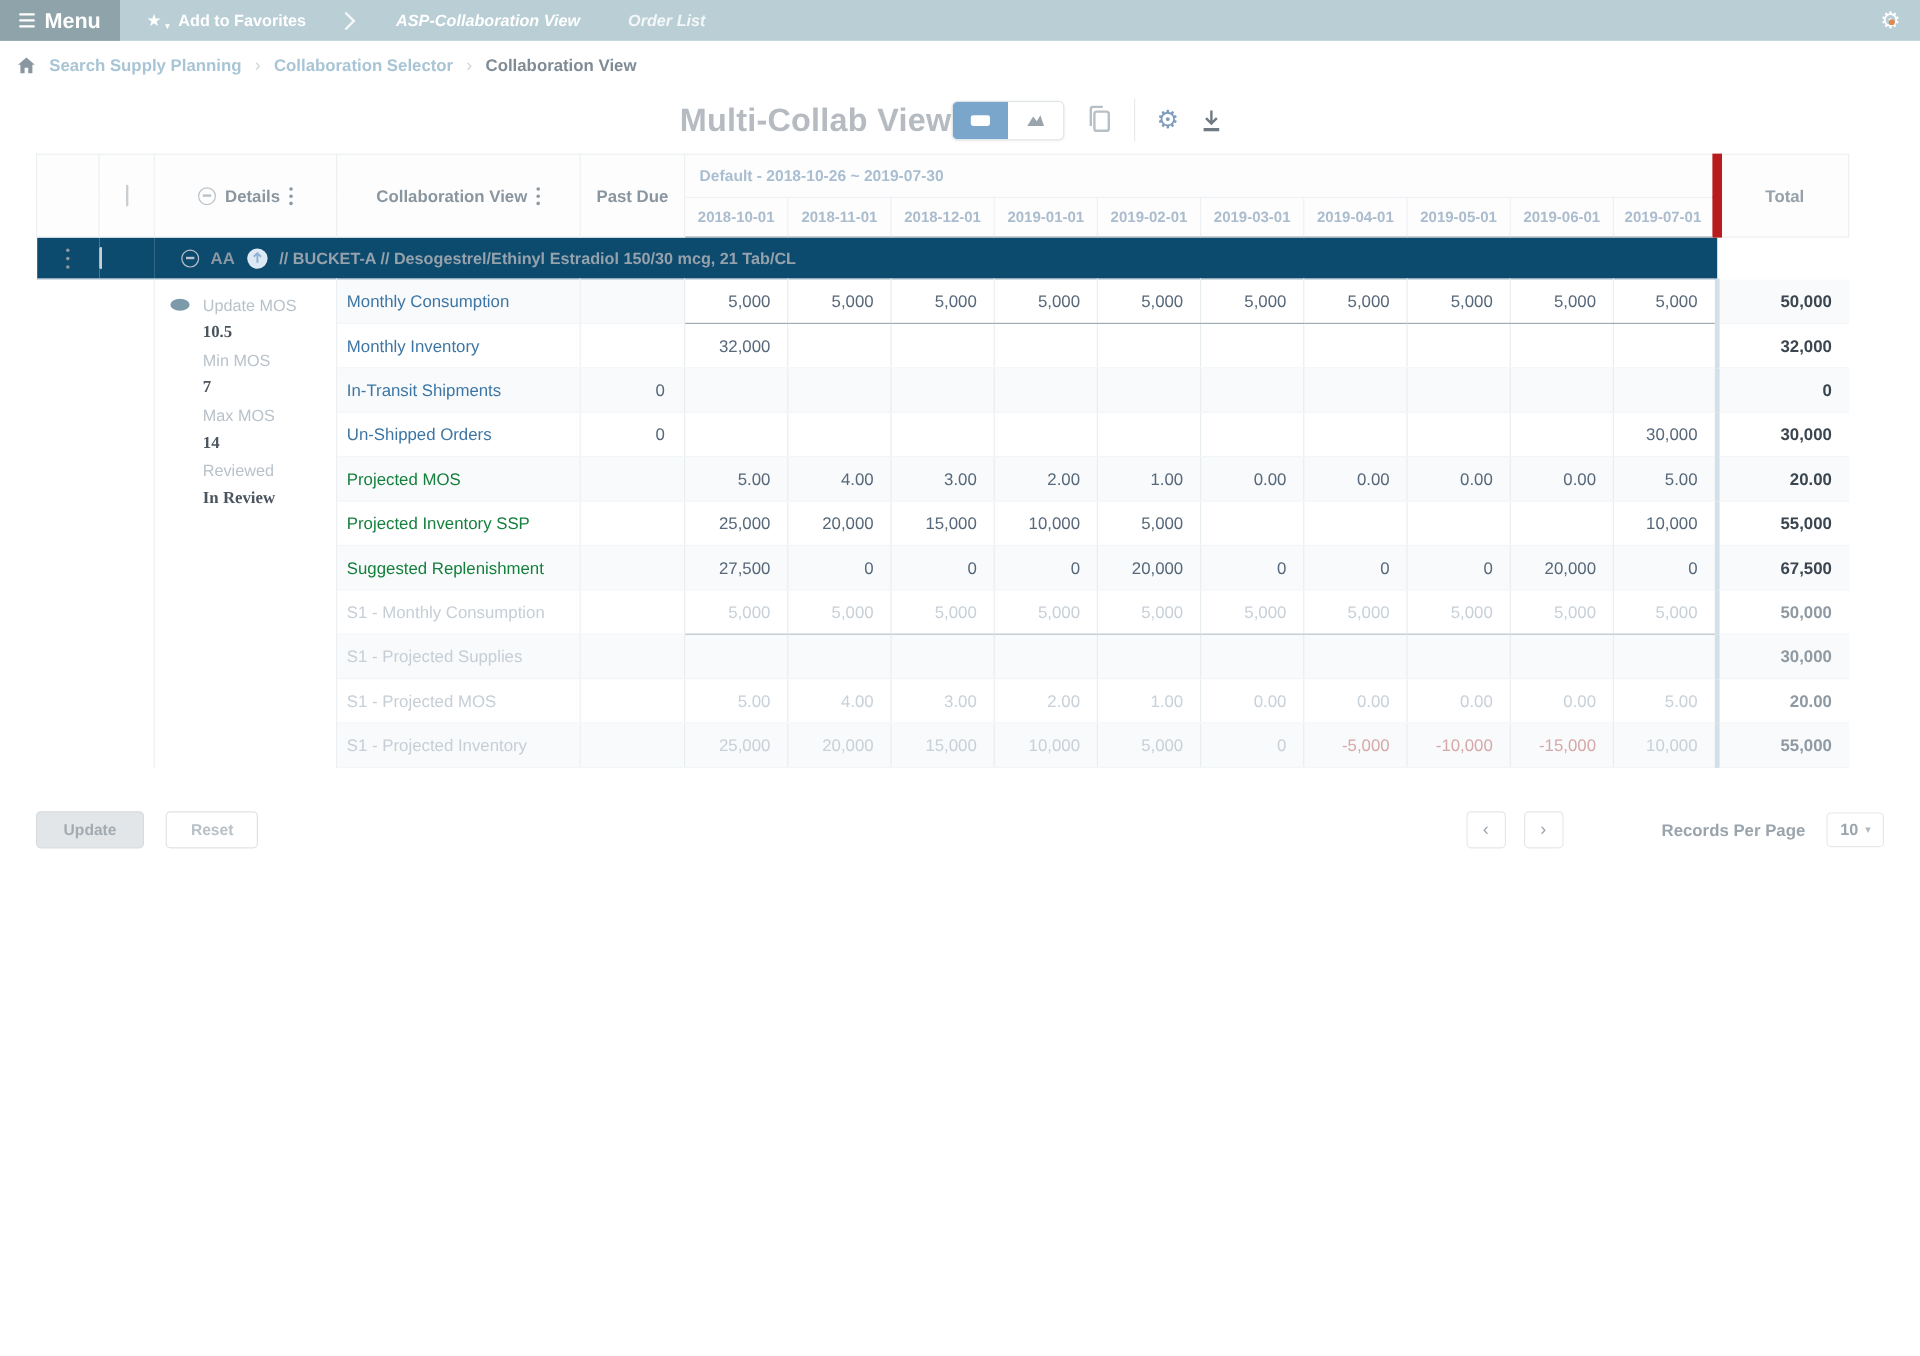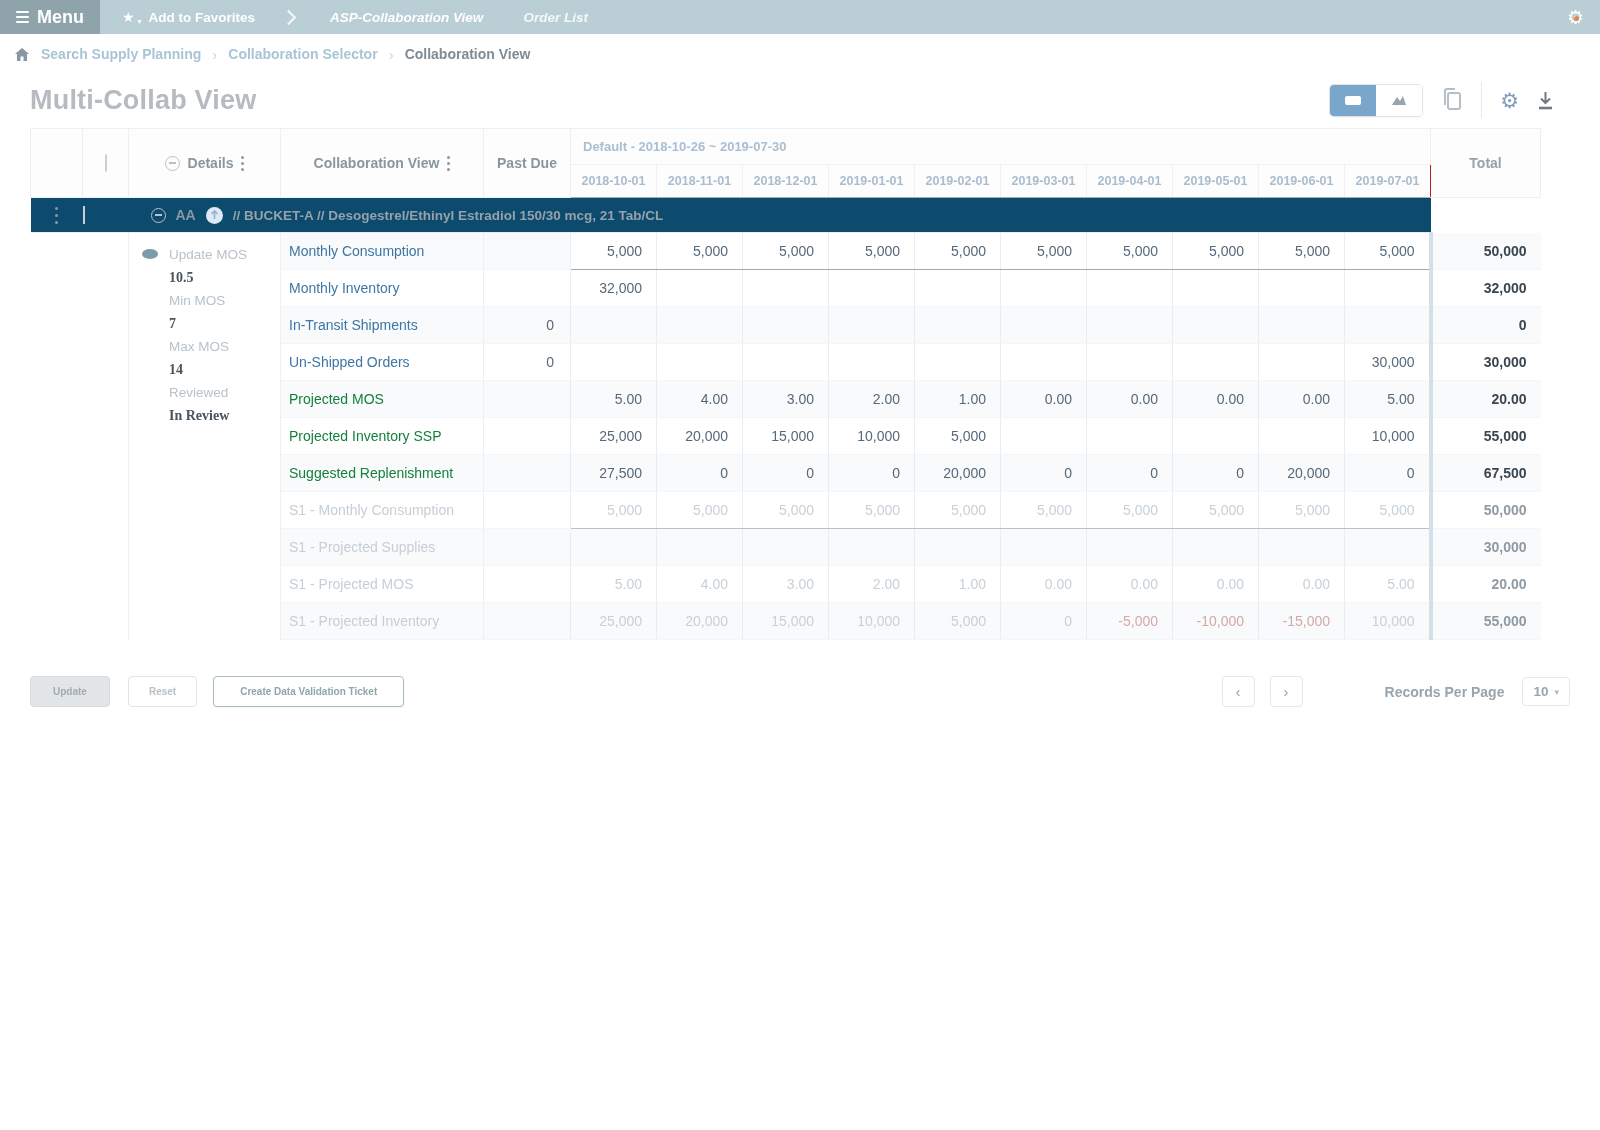--- a/index.html
+++ b/index.html
@@ -26,21 +26,21 @@
                       border-radius:50%; background:#dd8950; }
 
   
   .breadcrumb { height:40px; display:flex; align-items:center; padding-left:14px; gap:11px; }
   .crumb-home { display:flex; cursor:pointer; }
   .crumb-sep { color:#ccd6dc; font-size:15px; }
   .crumb-link { color:#a9c5d5; font-size:14px; font-weight:600; cursor:pointer; }
   .crumb-current { color:#7f8b95; font-size:14px; font-weight:600; }
 
   
-  .title-row { display:flex; align-items:center; justify-content:space-between;
+  .title-row { display:flex; align-items:center; justify-content:center;
                padding:8px 46px 10px 30px; }
   .page-title { font-size:27px; font-weight:700; color:#b6bbc1; letter-spacing:.2px; }
   .controls { display:flex; align-items:center; gap:18px; }
   .toggle { display:flex; border:1px solid #dfe4e7; border-radius:5px; overflow:hidden;
             box-shadow:0 1px 2px rgba(0,0,0,.04); }
   .toggle-btn { width:46px; height:31px; display:flex; align-items:center; justify-content:center;
                 background:#fff; cursor:pointer; }
   .toggle-btn.active { background:#7ba6cb; }
   .tbl-glyph { width:16px; height:9px; background:#fff; border-radius:2px; }
   .v-divider { width:1px; height:36px; background:#e6eaec; }
@@ -53,21 +53,21 @@
   col.c-actions{width:52px} col.c-check{width:46px} col.c-details{width:152px}
   col.c-label{width:203px} col.c-pastdue{width:87px} col.c-m{width:86px} col.c-total{width:110px}
 
   thead th { border:1px solid #edf0f2; background:#fdfdfe; font-weight:600; color:#8a969f; }
   th.head-plain { height:69px; }
   .th-inner { display:flex; align-items:center; justify-content:center; gap:8px; }
   th.period-th { height:28px; text-align:left; padding-left:12px; font-weight:600;
                  color:#a9bed0; font-size:13px; border-bottom:1px solid #f0f3f5; }
   th.month-th { height:26px; color:#aabccd; font-size:12.5px; font-weight:600;
                 border-bottom:1px solid #a2aeb6; border-left:1px solid #eef1f3; border-right:1px solid #eef1f3; }
-  th.total-th { color:#97a1aa; font-weight:700; border-left:1px solid #b91c1c; }
+  th.total-th { color:#97a1aa; font-weight:700; border-left:8px solid #b91c1c; }
   th.pastdue-th { color:#8a969f; }
 
   .checkbox { width:19px; height:19px; border:1px solid #c9ced3; border-radius:3px;
               background:#fff; margin:0 auto; cursor:pointer; }
   .kebab { display:flex; flex-direction:column; gap:3px; align-items:center; cursor:pointer; }
   .kebab i { width:3px; height:3px; border-radius:50%; background:#8c98a2; }
   .collapse-icon { width:15px; height:15px; border-radius:50%; border:1.5px solid #b9c2c9;
                    display:inline-flex; align-items:center; justify-content:center; cursor:pointer; flex:0 0 auto; }
   .collapse-icon i { width:7px; height:1.5px; background:#b9c2c9; display:block; }
 
@@ -100,21 +100,21 @@
   tr.muted .pastdue-cell { color:#c8d0d8; }
   tr.muted .total-cell { color:#8f99a2; }
   tr.muted .value-cell.neg { color:#d6a8a8; }
 
   #grid-body tr:nth-child(1) .value-cell { border-top:1px solid #9fabb3; border-bottom:1px solid #9fabb3; background:#fff !important; }
   #grid-body tr:nth-child(8) .value-cell { border-top:1px solid #b9c2c9; border-bottom:1px solid #b9c2c9; }
   #grid-body tr:nth-child(10) .value-cell { border-top:1px solid #c6ced5; }
 
   
   .footer-bar { display:flex; align-items:center; margin-top:36px; padding:0 30px; }
-  .btn { height:31px; border-radius:4px; font-size:10px; font-weight:600; cursor:pointer;
+  .btn { height:31px; border-radius:4px; font-size:13px; font-weight:600; cursor:pointer;
          display:inline-flex; align-items:center; justify-content:center; font-family:inherit; }
   .btn-update { background:#e3e6e8; color:#a3abb1; border:1px solid #d8dcdf; padding:0 22px; }
   .btn-reset { background:#fff; color:#b9c0c6; border:1px solid #dfe3e6; padding:0 20px; margin-left:18px; }
   .btn-ticket { background:#fff; color:#8fa6a8; border:1px solid #a8bdbf; padding:0 26px;
                 margin-left:16px; box-shadow:0 1px 2px rgba(0,0,0,.05); }
   .footer-right { margin-left:auto; display:flex; align-items:center; }
   .pager-btn { width:33px; height:31px; border:1px solid #e4e8eb; border-radius:4px; background:#fff;
                color:#98a2ab; font-size:15px; display:flex; align-items:center; justify-content:center;
                cursor:pointer; }
   .pager-btn + .pager-btn { margin-left:15px; }
@@ -472,21 +472,20 @@
         <td class="value-cell neg">-15,000</td>
         <td class="value-cell">10,000</td>
         <td class="total-cell">55,000</td>
       </tr>
     </tbody>
 </table>
 
 <div class="footer-bar">
   <button class="btn btn-update">Update</button>
   <button class="btn btn-reset">Reset</button>
-  <button class="btn btn-ticket">Create Data Validation Ticket</button>
   <div class="footer-right">
     <div class="pager-btn">‹</div>
     <div class="pager-btn">›</div>
     <span class="rpp-label">Records Per Page</span>
     <div class="rpp-select">
       <span>10</span>
       <span class="rpp-caret">▾</span>
     </div>
   </div>
 </div>

